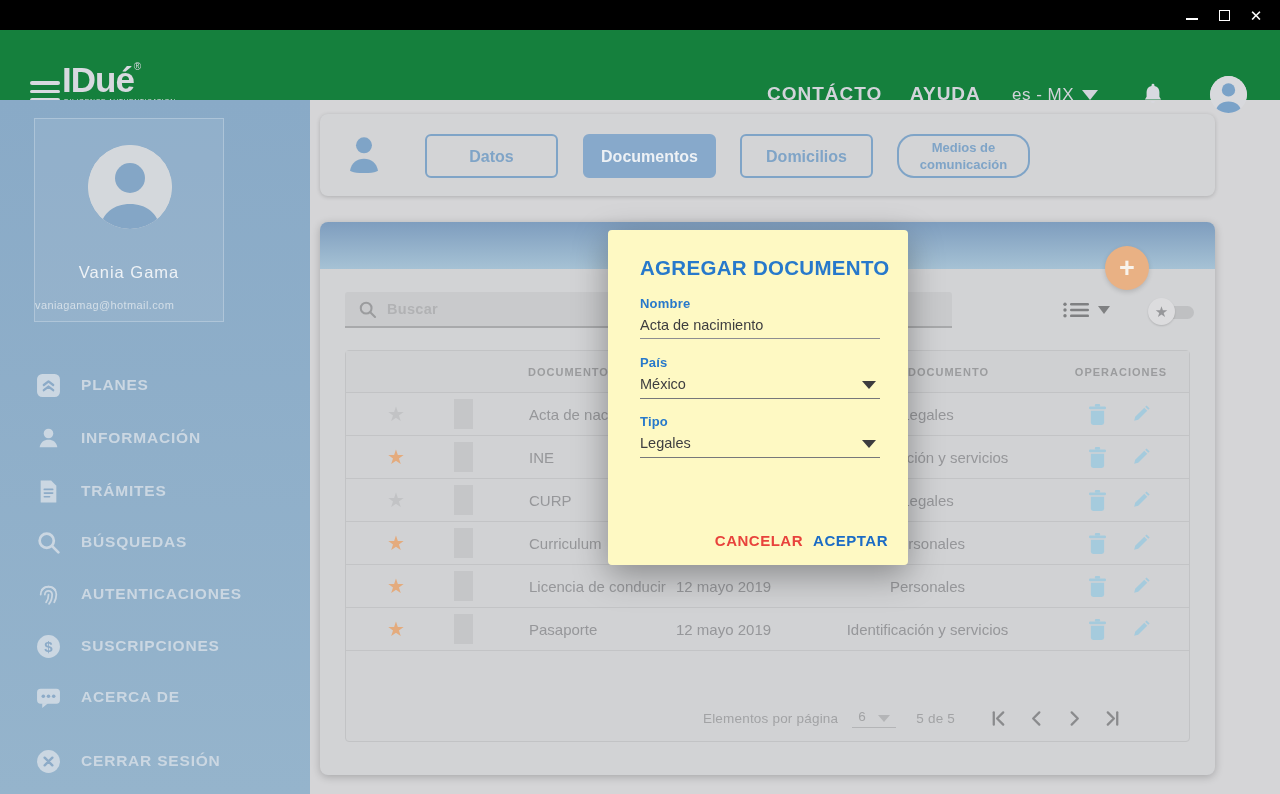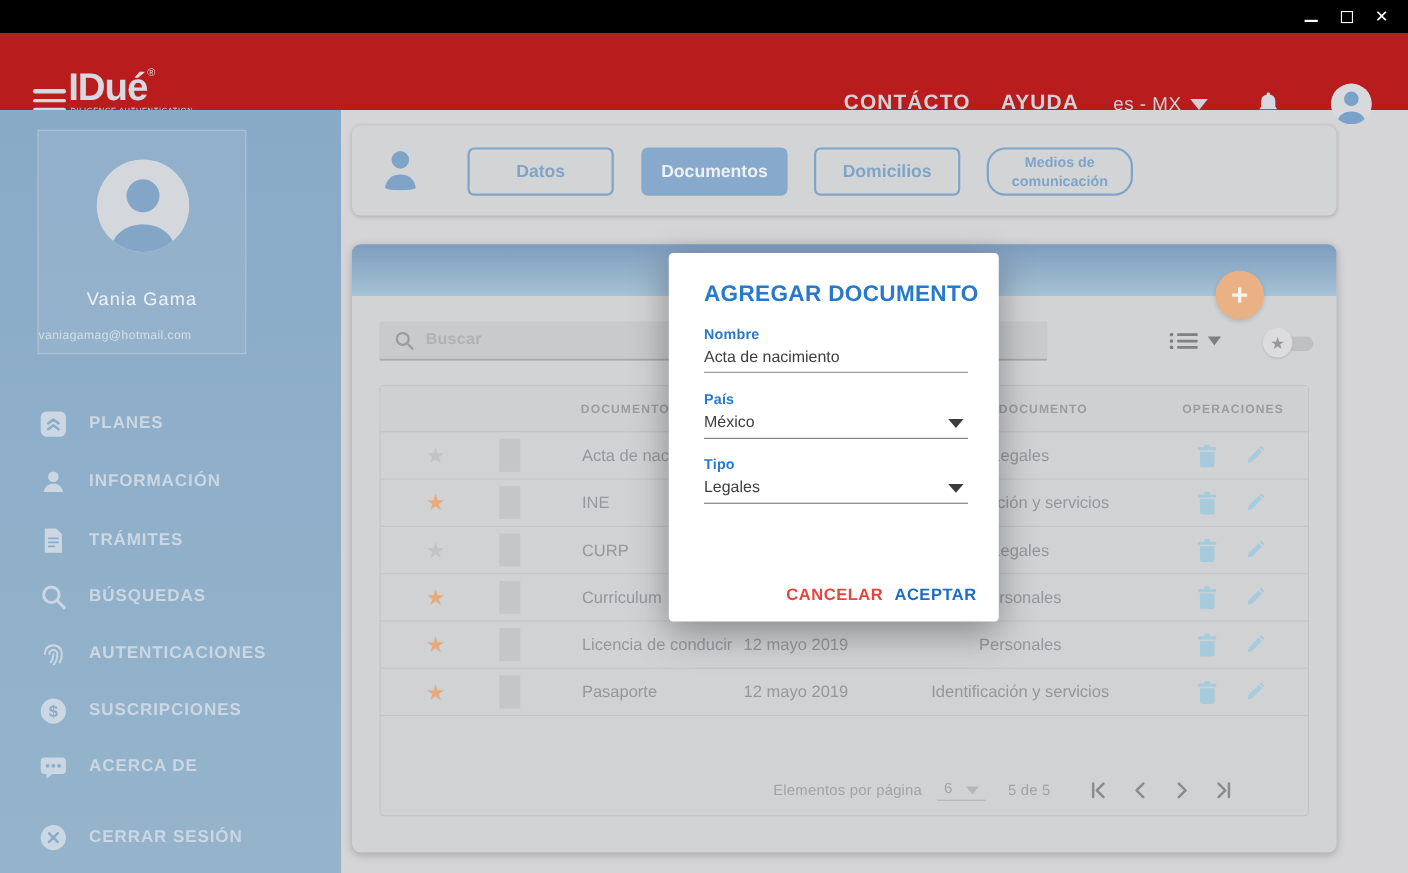--- a/index.html
+++ b/index.html
@@ -8,21 +8,21 @@
 
   
   .titlebar { position:absolute; left:0; top:0; width:1280px; height:30px; background:#000; }
   .win-btn { position:absolute; top:0; width:30px; height:30px; display:flex; align-items:center; justify-content:center; color:#fff; cursor:default; }
   .win-min { left:1177px; } .win-max { left:1209px; } .win-close { left:1241px; }
   .min-glyph { width:12px; height:2px; background:#fff; margin-top:8px; }
   .max-glyph { width:11px; height:11px; border:1.6px solid #fff; }
   .close-glyph { font-size:15px; line-height:1; color:#fff; }
 
   
-  .appbar { position:absolute; left:0; top:30px; width:1280px; height:70px; background:#b91c1c; }
+  .appbar { position:absolute; left:0; top:30px; width:1280px; height:70px; background:#15803d; }
   .hamburger { position:absolute; left:30px; top:51px; width:30px; cursor:pointer; }
   .hamburger div { height:3.5px; background:#d8d9e0; border-radius:2px; margin-bottom:5px; }
   .logo { position:absolute; left:62px; top:32px; color:#d8d9e0; line-height:1; }
   .brand { font-size:35px; font-weight:bold; letter-spacing:-1px; }
   .brand-reg { font-size:10px; vertical-align:top; }
   .tagline { font-size:6.8px; letter-spacing:0.6px; margin-top:2px; margin-left:2px; }
   .appnav { position:absolute; top:53px; color:#d2d3da; font-weight:bold; letter-spacing:1px; font-size:19px; cursor:pointer; }
   .nav-contact { left:767px; }
   .nav-help { left:910px; }
   .lang { position:absolute; left:1012px; top:55px; color:#d2d3da; font-size:17px; letter-spacing:0.5px; cursor:pointer; display:flex; align-items:center; gap:8px; }
@@ -84,21 +84,21 @@
   
   .pagination { position:absolute; right:58px; bottom:8px; height:30px; display:flex; align-items:center; color:#a2a3a5; font-size:13.5px; letter-spacing:0.2px; }
   .pp-label { margin-right:14px; }
   .pp-select { display:flex; align-items:end; gap:12px; border-bottom:1px solid #b4b5b7; padding:0 4px 3px 6px; min-width:44px; cursor:pointer; }
   .pp-caret { width:0; height:0; border-left:6px solid transparent; border-right:6px solid transparent; border-top:7px solid #b4b5b7; margin-bottom:2px; }
   .pp-range { margin:0 24px 0 20px; }
   .pg-btn { width:38px; height:26px; background:none; border:none; color:#8a8b8d; cursor:pointer; display:flex; align-items:center; justify-content:center; }
   .pg-btn svg { width:17px; height:17px; }
 
   
-  .modal { position:absolute; left:608px; top:230px; width:300px; height:335px; background:#ffffff; border-radius:4px; box-shadow:0 10px 34px rgba(0,0,0,0.35); z-index:10; }
+  .modal { position:absolute; left:608px; top:230px; width:300px; height:335px; background:#fef9c3; border-radius:4px; box-shadow:0 10px 34px rgba(0,0,0,0.35); z-index:10; }
   .m-title { position:absolute; left:32px; top:26px; font-size:20.5px; font-weight:bold; color:#2779cb; letter-spacing:0.3px; }
   .m-field { position:absolute; left:32px; width:240px; }
   .m-f0 { top:66px; } .m-f1 { top:125px; } .m-f2 { top:184px; } .m-f3 { top:243px; }
   .m-label { font-size:13px; font-weight:bold; color:#2779cb; letter-spacing:0.2px; }
   .m-input { width:240px; border:none; border-bottom:1px solid #8e8e90; outline:none; font-family:"Liberation Sans",sans-serif; font-size:14.5px; color:#3e3e40; padding:6px 0 5px 0; background:transparent; }
   .m-select { position:relative; width:240px; border-bottom:1px solid #77787a; font-size:14.5px; color:#3e3e40; padding:6px 0 6px 0; cursor:pointer; }
   .m-select .caret-dk { position:absolute; right:4px; top:11px; width:0; height:0; border-left:7px solid transparent; border-right:7px solid transparent; border-top:8px solid #3c3c3e; }
   .m-btn { position:absolute; bottom:16px; background:none; border:none; font-family:"Liberation Sans",sans-serif; font-size:15px; font-weight:bold; letter-spacing:0.5px; cursor:pointer; }
   .m-cancel { right:105px; color:#e8433c; }
   .m-accept { right:20px; color:#1b6cc5; }

